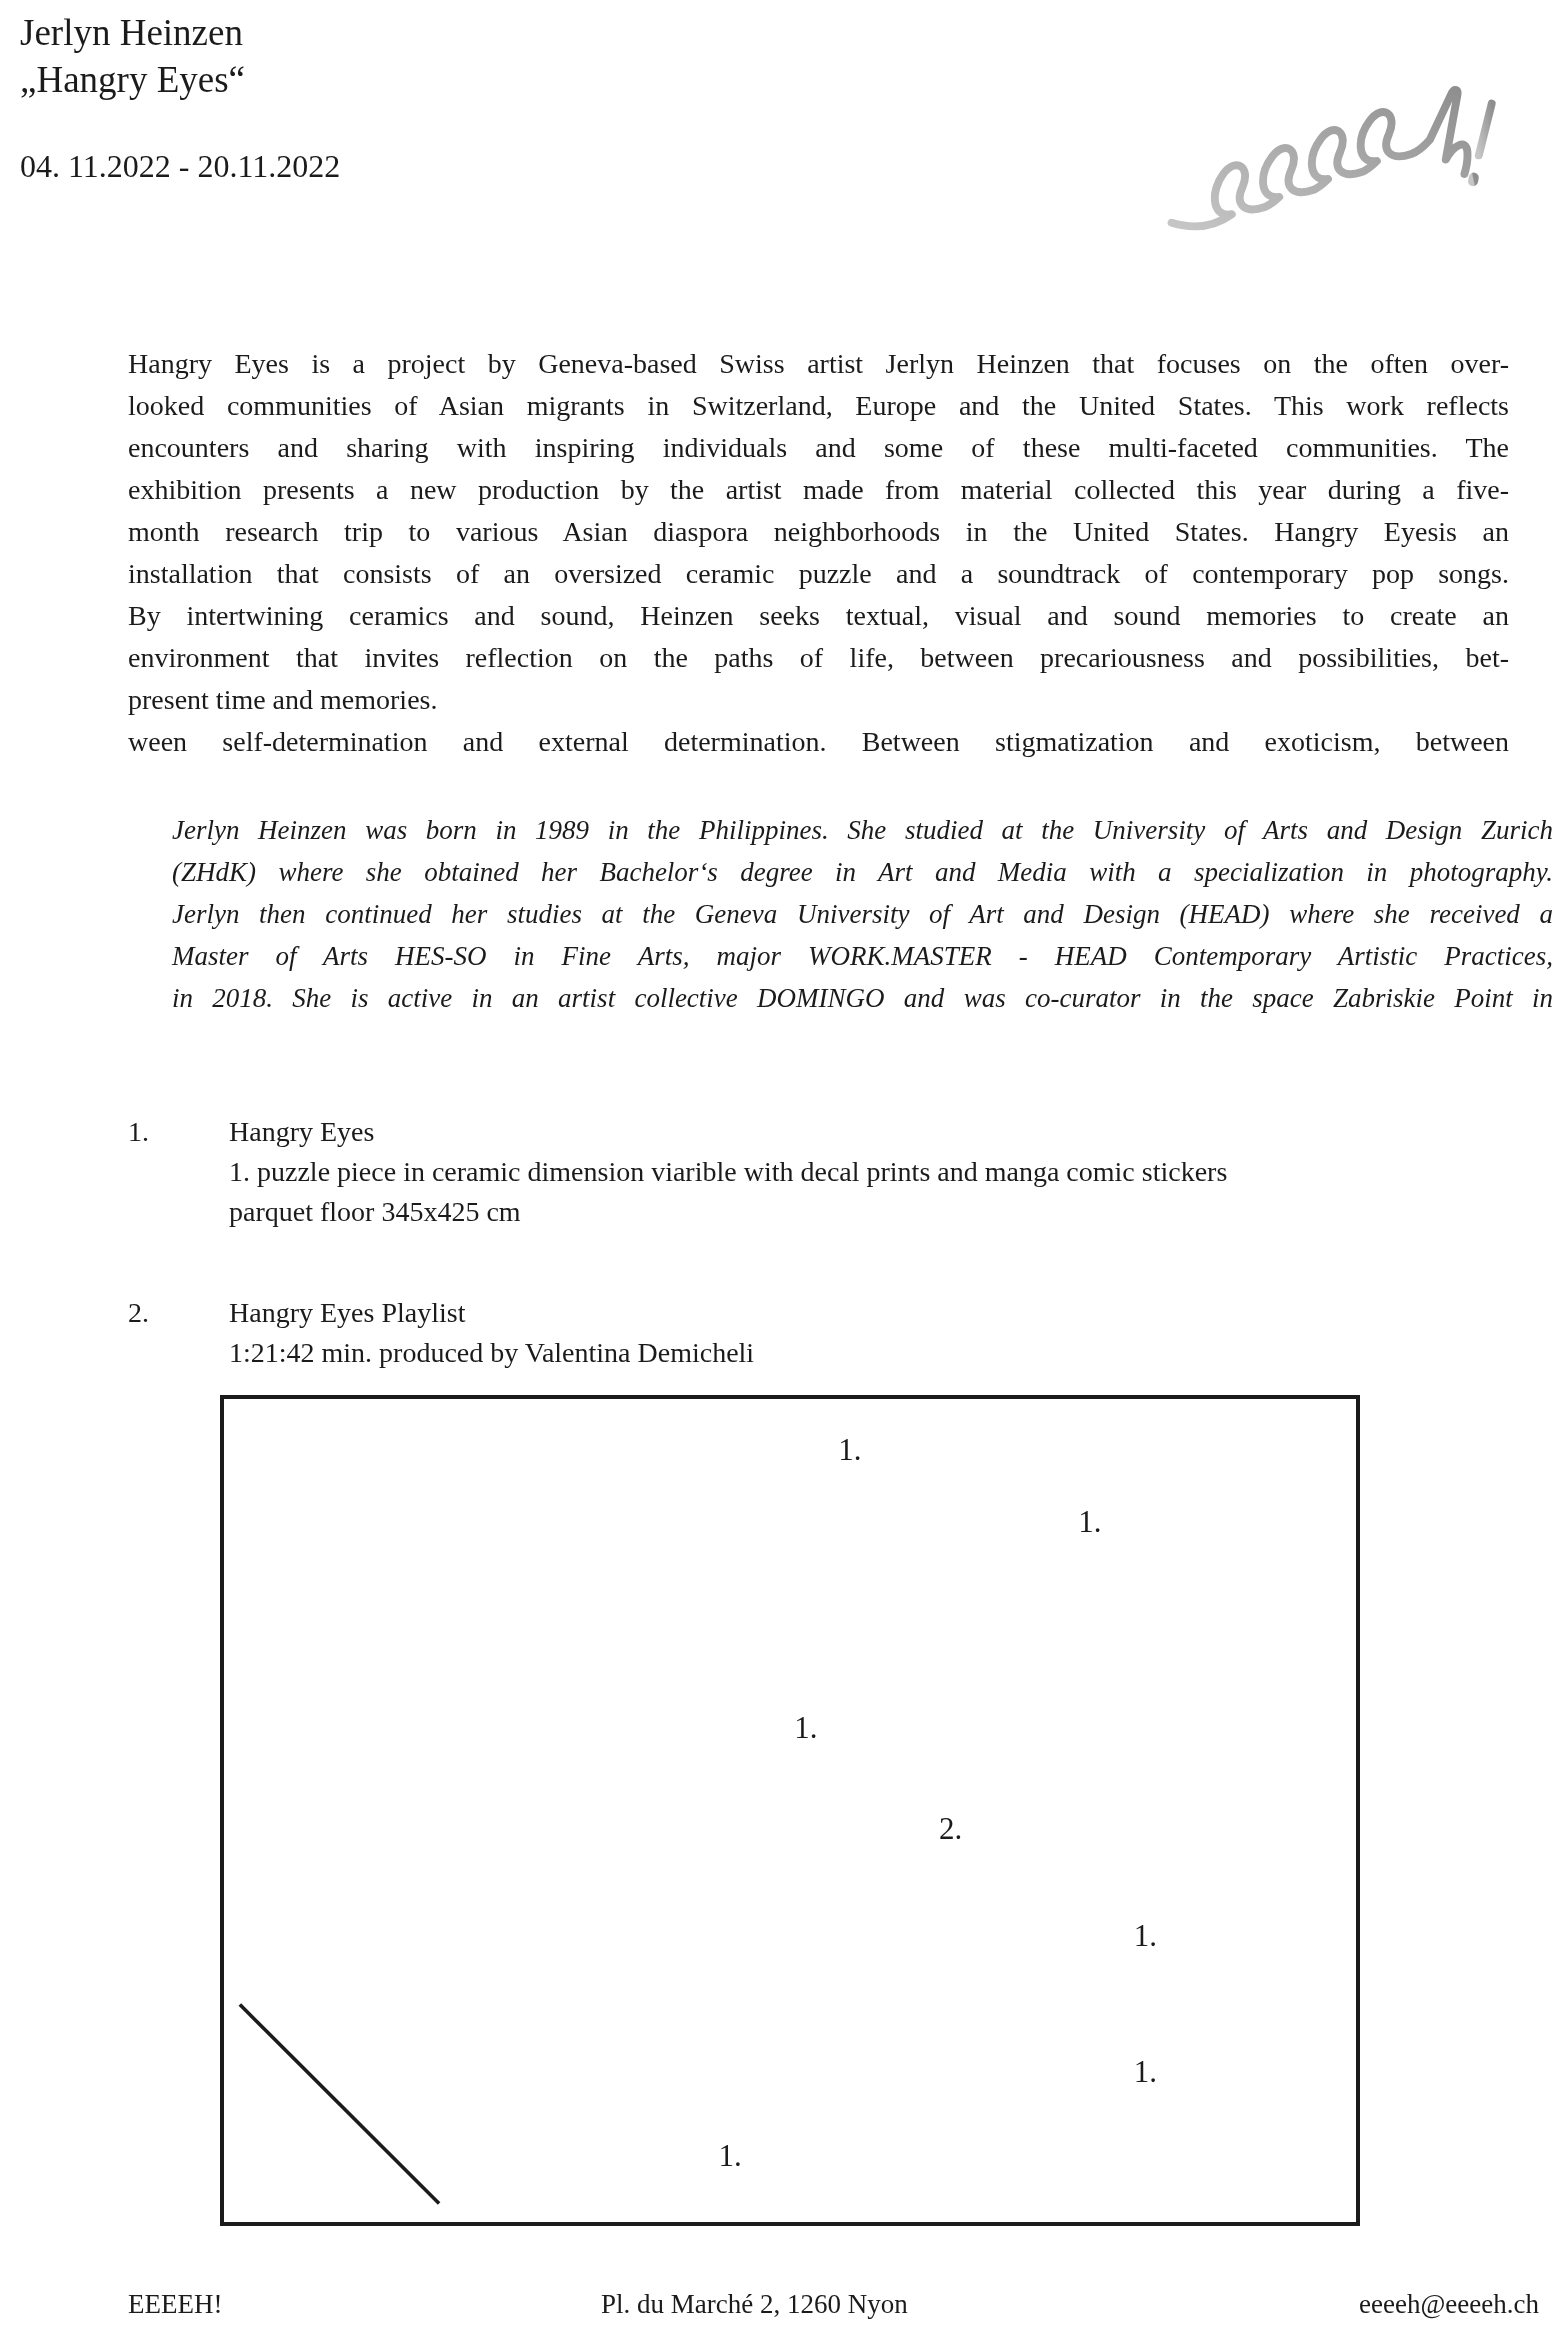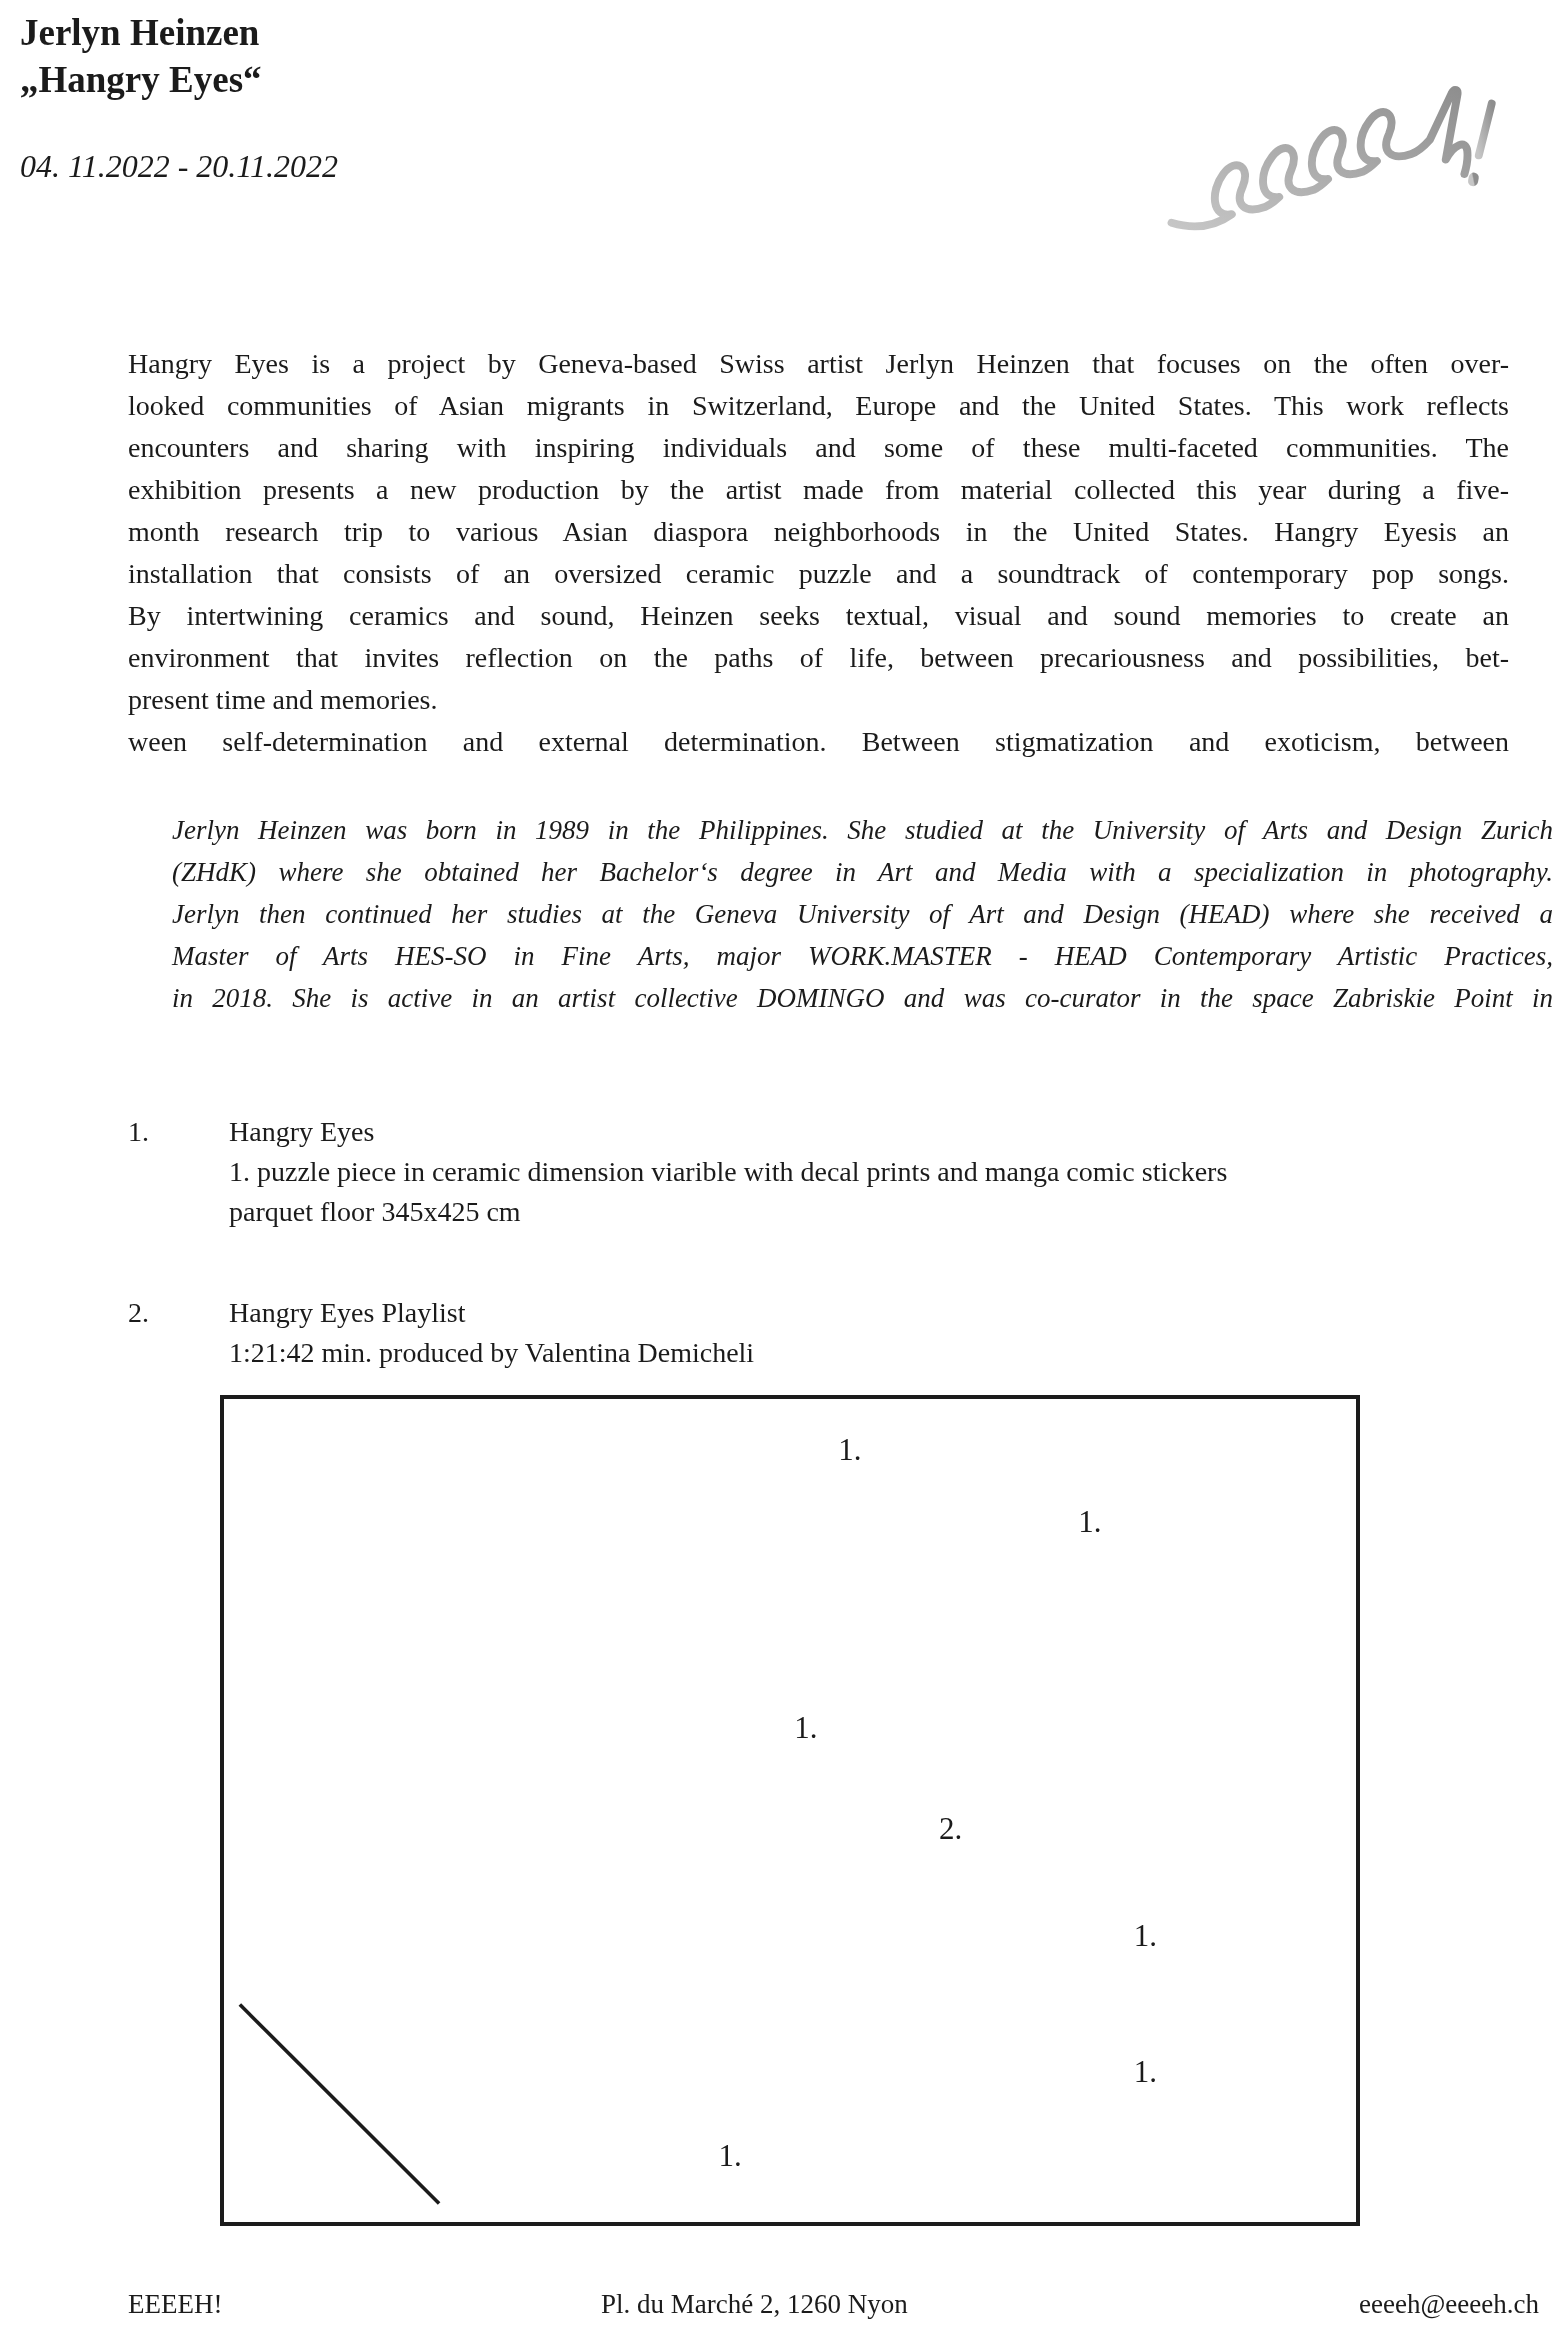--- a/index.html
+++ b/index.html
@@ -2,22 +2,22 @@
 <html style="font-size:11.5px"><head>
 <meta charset="utf-8">
 <style>
   html,body { margin:0; padding:0; background:#e9e9e9; }
   .page {
     position:relative; width:1561px; height:2330px; background:#ffffff;
     font-family:"Liberation Serif","DejaVu Serif",serif; color:#1b1b1b;
     overflow:hidden; margin:0 auto;
   }
   .header-block { position:absolute; left:20px; top:8.6px; }
-  .header-line { font-size:37px; font-weight:bold; line-height:47px; white-space:nowrap; }
-  .date-line { position:absolute; left:20px; top:148px; font-size:32px; font-style:italic; white-space:nowrap; }
+  .header-line { font-size:37px; font-weight:normal; line-height:47px; white-space:nowrap; }
+  .date-line { position:absolute; left:20px; top:148px; font-size:32px; white-space:nowrap; }
   .logo { position:absolute; left:1160px; top:72px; width:359px; height:176px; }
   .para { position:absolute; left:128px; width:1381px; }
   .intro { top:343px; font-size:28px; line-height:42px; }
   .bio   { top:809px; font-size:27px; line-height:42px; font-style:italic;margin-left:44px; }
   .jline { text-align:justify; text-align-last:justify; }
   .jline.last-line { text-align:left; text-align-last:left; }
   .work { position:absolute; left:128px; font-size:28px; line-height:40px; }
   .work-1 { top:1112px; }
   .work-2 { top:1293px; }
   .work-number { position:absolute; left:0; top:0; }

